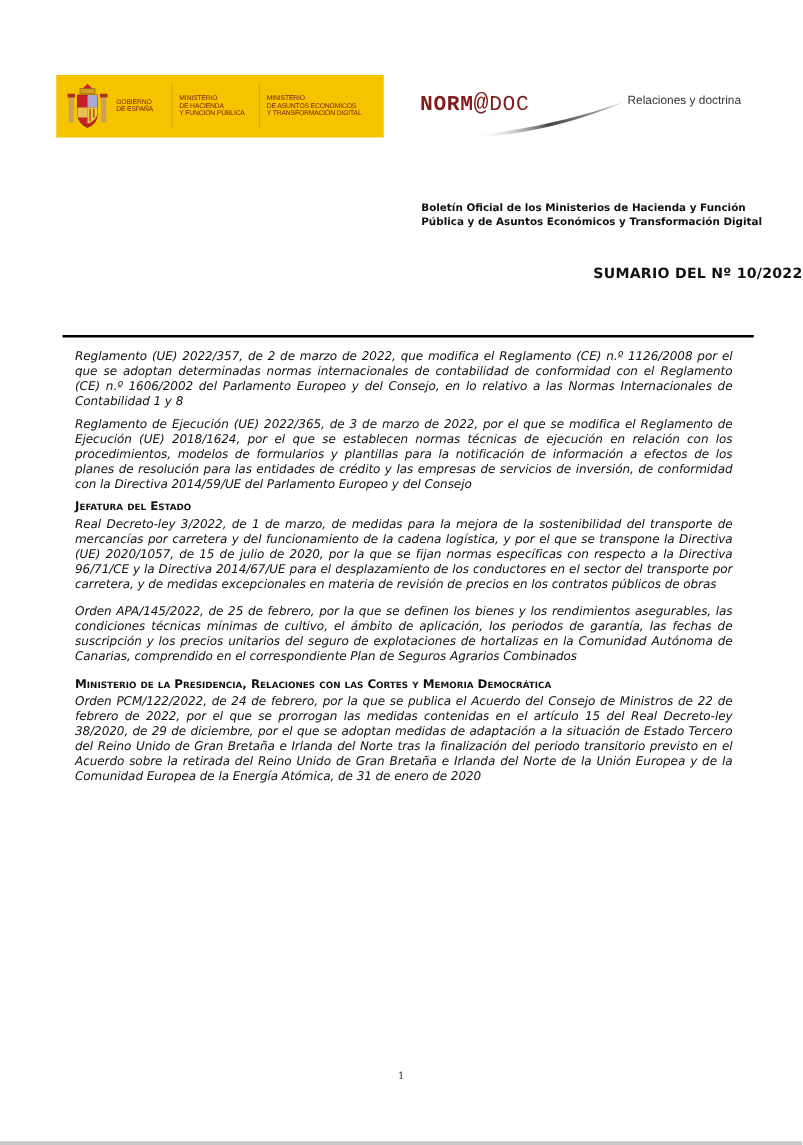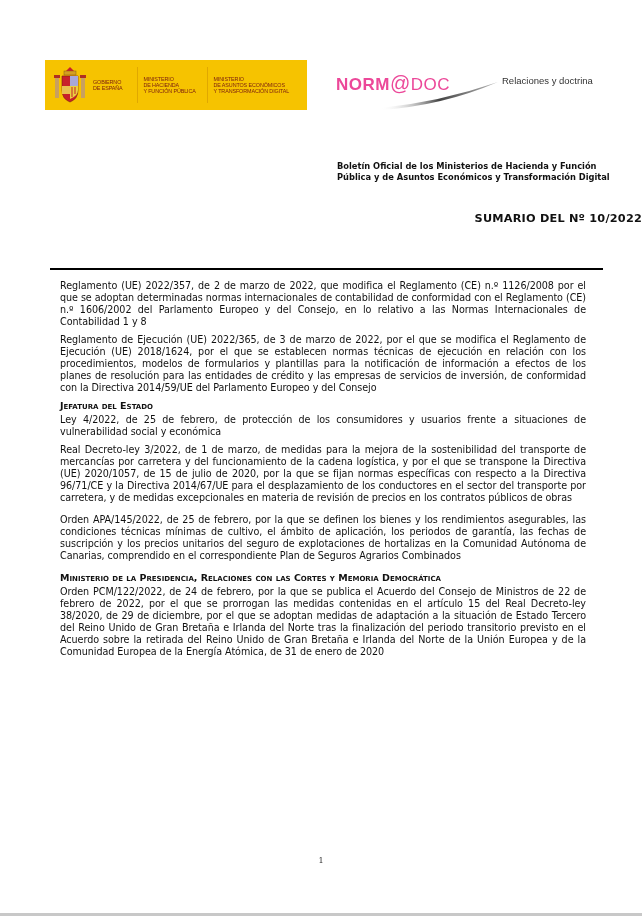--- a/index.html
+++ b/index.html
@@ -5,36 +5,36 @@
   html, body { margin:0; padding:0; background:#ffffff; }
   body { width:642px; height:916px; position:relative; overflow:hidden; font-family:"DejaVu Sans", sans-serif; color:#111; }
   .gov-bar { position:absolute; left:45px; top:60px; width:262px; height:50px; background:#f6c300; display:flex; align-items:center; }
   .gov-bar .shield { width:34px; height:38px; margin-left:8px; position:relative; }
   .gov-bar .sep { width:1px; height:36px; background:#e0a800; margin:0 5px; }
   .gov-txt { font-family:"Liberation Sans", sans-serif; font-size:5.4px; line-height:6.2px; color:#7a1d10; text-transform:uppercase; letter-spacing:-0.1px; }
   .gov-txt.g1 { margin-left:6px; width:40px; }
   .gov-txt.g2 { width:60px; }
   .gov-txt.g3 { width:95px; }
 
-  .normadoc { position:absolute; left:336px; top:72px; font-family:Liberation Sans, sans-serif; font-size:17px; font-weight:bold; color:#ec4899; letter-spacing:0.5px; }
+  .normadoc { position:absolute; left:336px; top:72px; font-family:Liberation Mono, monospace; font-size:17px; font-weight:bold; color:#7f1d1d; letter-spacing:0.5px; }
   .normadoc .at { font-weight:normal; font-size:20px; }
   .normadoc .doc { font-weight:normal; }
   .swoosh { position:absolute; left:380px; top:80px; width:120px; height:30px; }
   .tagline { position:absolute; left:502px; top:75px; font-family:"Liberation Sans", sans-serif; font-size:9.5px; color:#333; }
   .boletin { position:absolute; left:337px; top:113px; font-family:"DejaVu Sans", sans-serif; font-weight:bold; font-size:8.3px; line-height:10.5px; color:#111;margin-top:48px; }
 
   .title { position:absolute; left:0; width:642px; top:212px; text-align:right; font-weight:bold; font-size:11.3px; letter-spacing:0.2px; }
   .rule { position:absolute; left:50px; top:268px; width:553px; height:1.5px; background:#000; }
 
   .content { position:absolute; left:60px; top:280px; width:526px; }
   .sec-h { font-weight:bold; font-size:11.3px; margin:0 0 8px 0; height:14px; }
   .sec-h .num { display:inline-block; width:28px; }
   .sub-h { font-weight:bold; font-style:italic; font-size:9.5px; margin:0 0 10px 0; height:12px; }
   .org { font-weight:bold; font-size:9.5px; margin:0 0 3px 0; font-variant:small-caps; }
-  .para { font-size:9.6px; line-height:12px; text-align:justify; margin:0 0 6px 0; letter-spacing:-0.05px; }
+  .para { font-size:9.6px; line-height:12px; text-align:justify; margin:0 0 6px 0; letter-spacing:-0.05px;font-style:italic; }
   .gap { height:4px; }
 
   .page-num { position:absolute; left:0; width:642px; top:856px; text-align:center; font-family:"DejaVu Serif", serif; font-size:8px; color:#333; }
   .bottom-line { position:absolute; left:0; top:913px; width:642px; height:3px; background:#c8c8c8; }
 </style>
 </head>
 <body>
 
 <div class="gov-bar">
   <div class="shield">
@@ -92,21 +92,20 @@
 
 <div class="title">SUMARIO DEL Nº 10/2022</div>
 <div class="rule"></div>
 
 <div class="content">
 
   <p class="para">Reglamento (UE) 2022/357, de 2 de marzo de 2022, que modifica el Reglamento (CE) n.º 1126/2008 por el que se adoptan determinadas normas internacionales de contabilidad de conformidad con el Reglamento (CE) n.º 1606/2002 del Parlamento Europeo y del Consejo, en lo relativo a las Normas Internacionales de Contabilidad 1 y 8</p>
   <p class="para">Reglamento de Ejecución (UE) 2022/365, de 3 de marzo de 2022, por el que se modifica el Reglamento de Ejecución (UE) 2018/1624, por el que se establecen normas técnicas de ejecución en relación con los procedimientos, modelos de formularios y plantillas para la notificación de información a efectos de los planes de resolución para las entidades de crédito y las empresas de servicios de inversión, de conformidad con la Directiva 2014/59/UE del Parlamento Europeo y del Consejo</p>
 
   <div class="org">Jefatura del Estado</div>
-  <p class="para">Ley 4/2022, de 25 de febrero, de protección de los consumidores y usuarios frente a situaciones de vulnerabilidad social y económica</p>
   <p class="para">Real Decreto-ley 3/2022, de 1 de marzo, de medidas para la mejora de la sostenibilidad del transporte de mercancías por carretera y del funcionamiento de la cadena logística, y por el que se transpone la Directiva (UE) 2020/1057, de 15 de julio de 2020, por la que se fijan normas específicas con respecto a la Directiva 96/71/CE y la Directiva 2014/67/UE para el desplazamiento de los conductores en el sector del transporte por carretera, y de medidas excepcionales en materia de revisión de precios en los contratos públicos de obras</p>
 
   <div class="gap"></div>
   <p class="para">Orden APA/145/2022, de 25 de febrero, por la que se definen los bienes y los rendimientos asegurables, las condiciones técnicas mínimas de cultivo, el ámbito de aplicación, los periodos de garantía, las fechas de suscripción y los precios unitarios del seguro de explotaciones de hortalizas en la Comunidad Autónoma de Canarias, comprendido en el correspondiente Plan de Seguros Agrarios Combinados</p>
 
   <div class="gap"></div>
   <div class="org">Ministerio de la Presidencia, Relaciones con las Cortes y Memoria Democrática</div>
   <p class="para">Orden PCM/122/2022, de 24 de febrero, por la que se publica el Acuerdo del Consejo de Ministros de 22 de febrero de 2022, por el que se prorrogan las medidas contenidas en el artículo 15 del Real Decreto-ley 38/2020, de 29 de diciembre, por el que se adoptan medidas de adaptación a la situación de Estado Tercero del Reino Unido de Gran Bretaña e Irlanda del Norte tras la finalización del periodo transitorio previsto en el Acuerdo sobre la retirada del Reino Unido de Gran Bretaña e Irlanda del Norte de la Unión Europea y de la Comunidad Europea de la Energía Atómica, de 31 de enero de 2020</p>
 </div>
 

